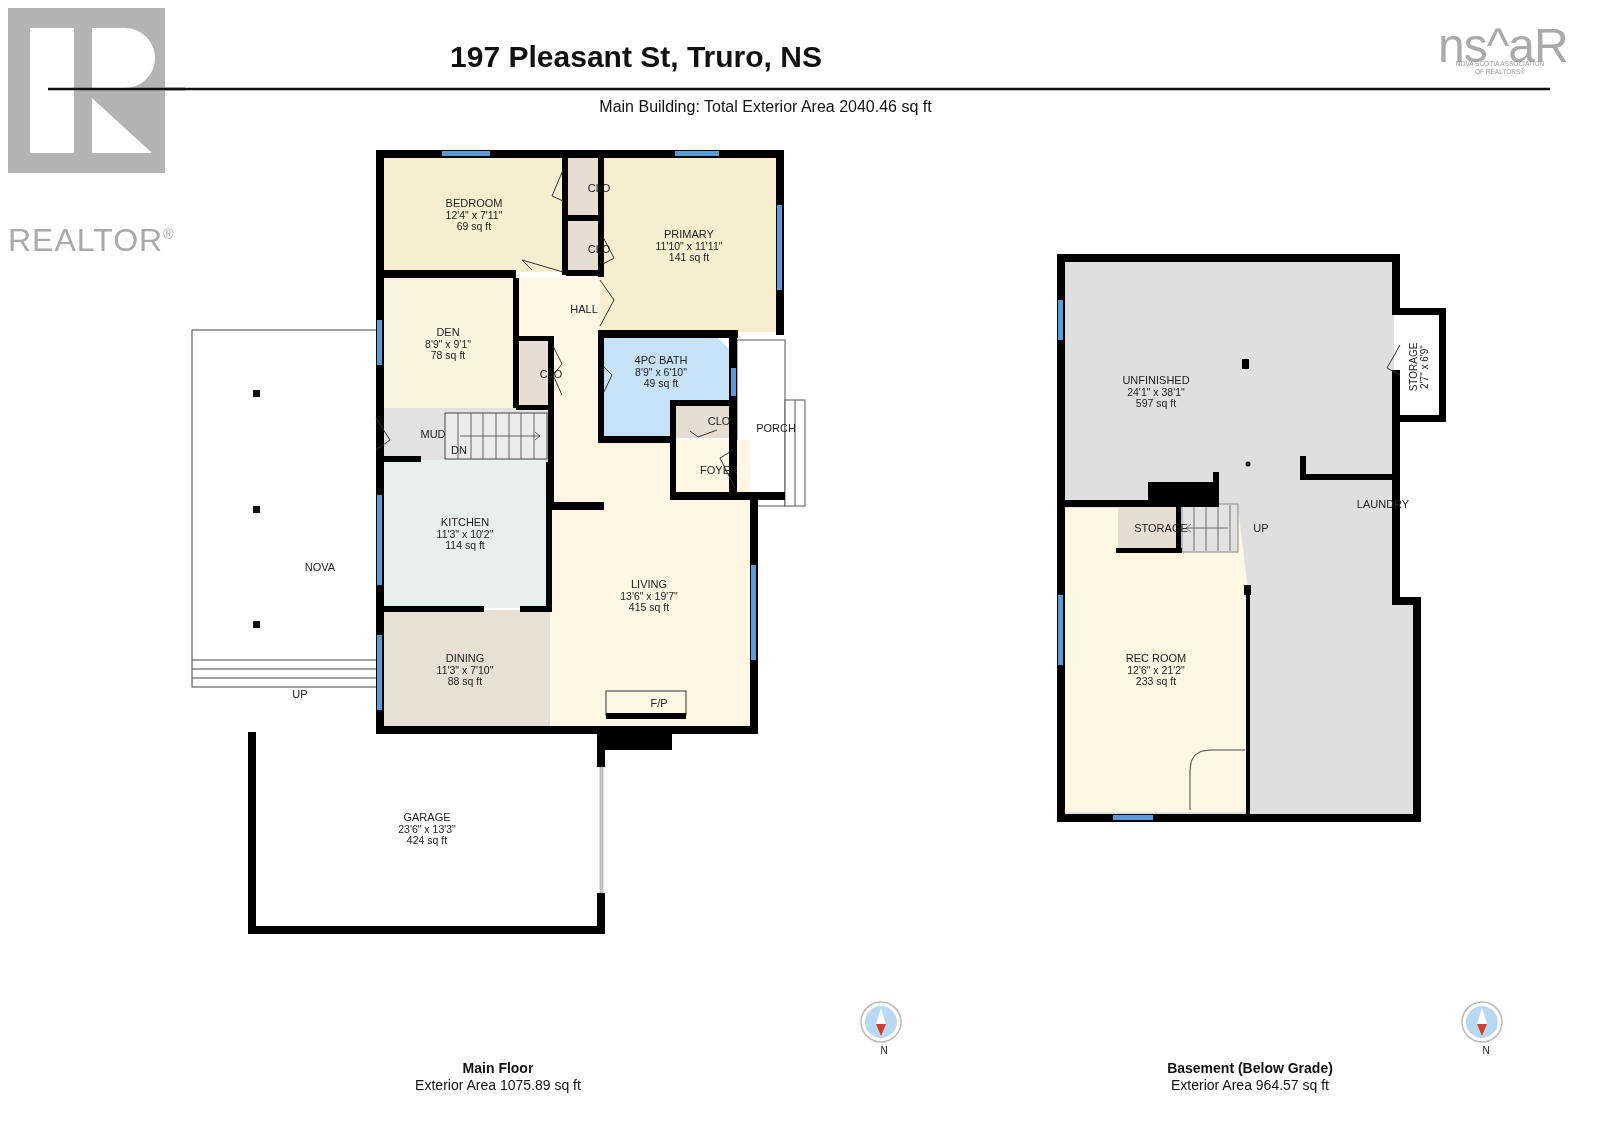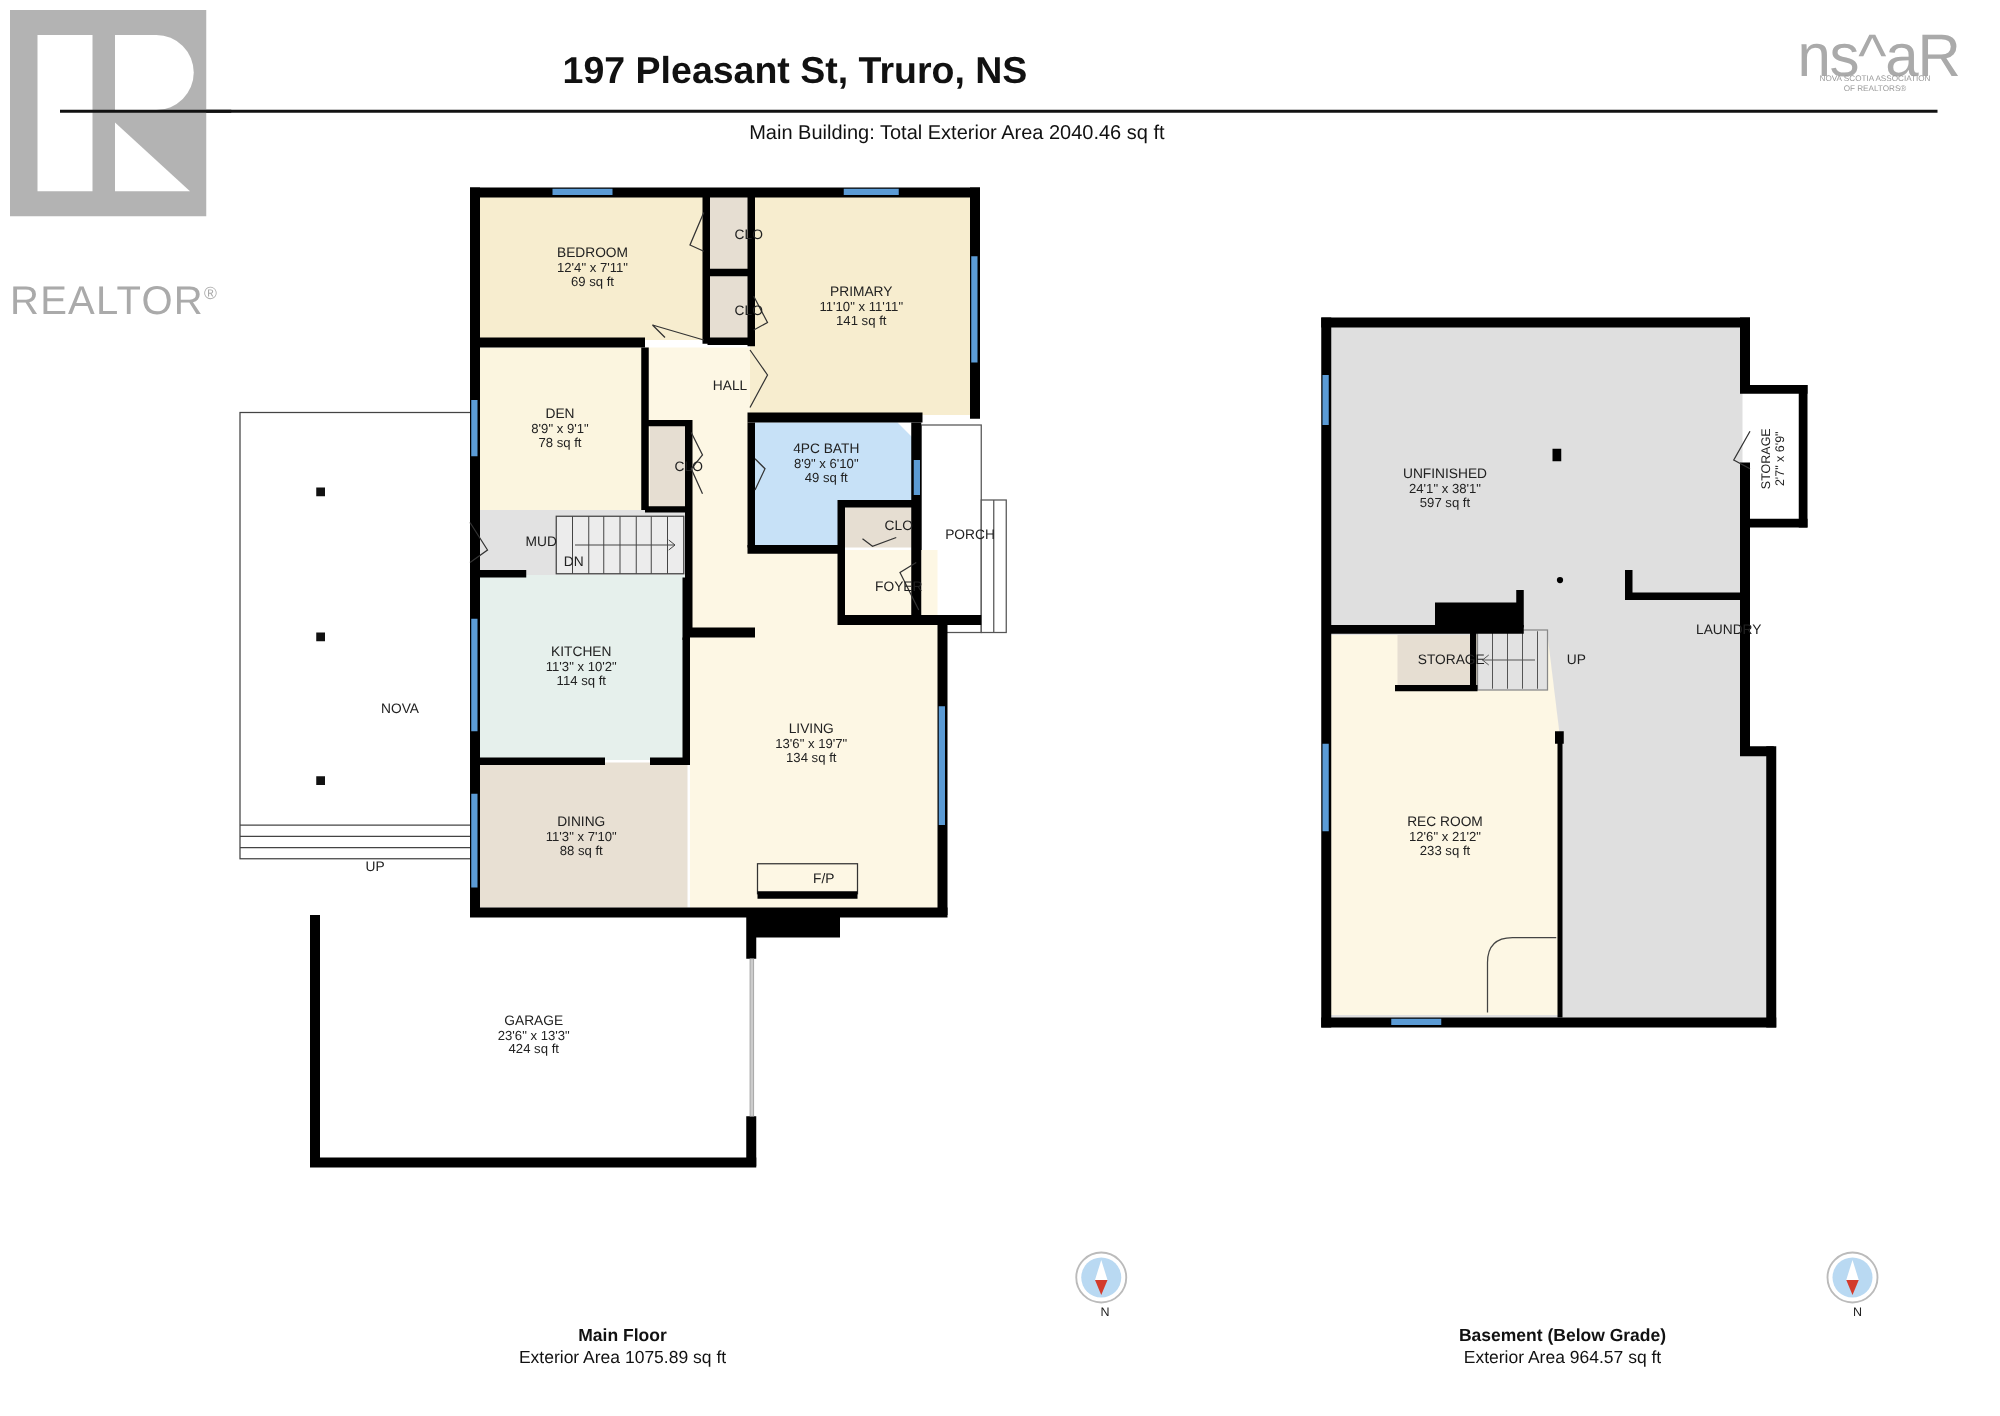--- a/index.html
+++ b/index.html
@@ -244,21 +244,21 @@
     <div>49 sq ft</div>
   </div>
 <div class="abs room" style="left:465px;top:534px">
     <div class="nm">KITCHEN</div>
     <div>11'3" x 10'2"</div>
     <div>114 sq ft</div>
   </div>
 <div class="abs room" style="left:649px;top:596px">
     <div class="nm">LIVING</div>
     <div>13'6" x 19'7"</div>
-    <div>134 sq ft</div>
+    <div>415 sq ft</div>
   </div>
 <div class="abs room" style="left:465px;top:670px">
     <div class="nm">DINING</div>
     <div>11'3" x 7'10"</div>
     <div>88 sq ft</div>
   </div>
 <div class="abs room" style="left:427px;top:829px">
     <div class="nm">GARAGE</div>
     <div>23'6" x 13'3"</div>
     <div>424 sq ft</div>

